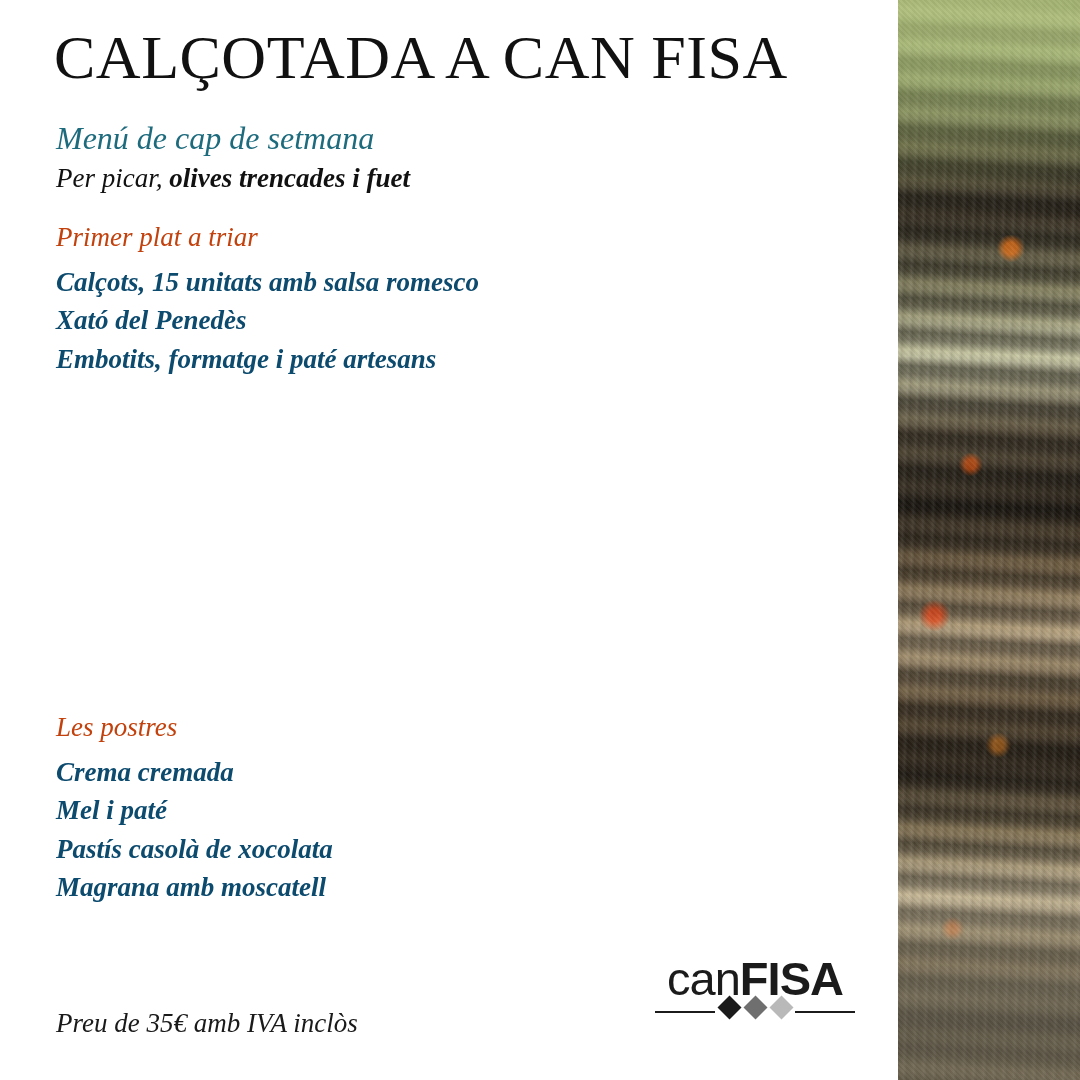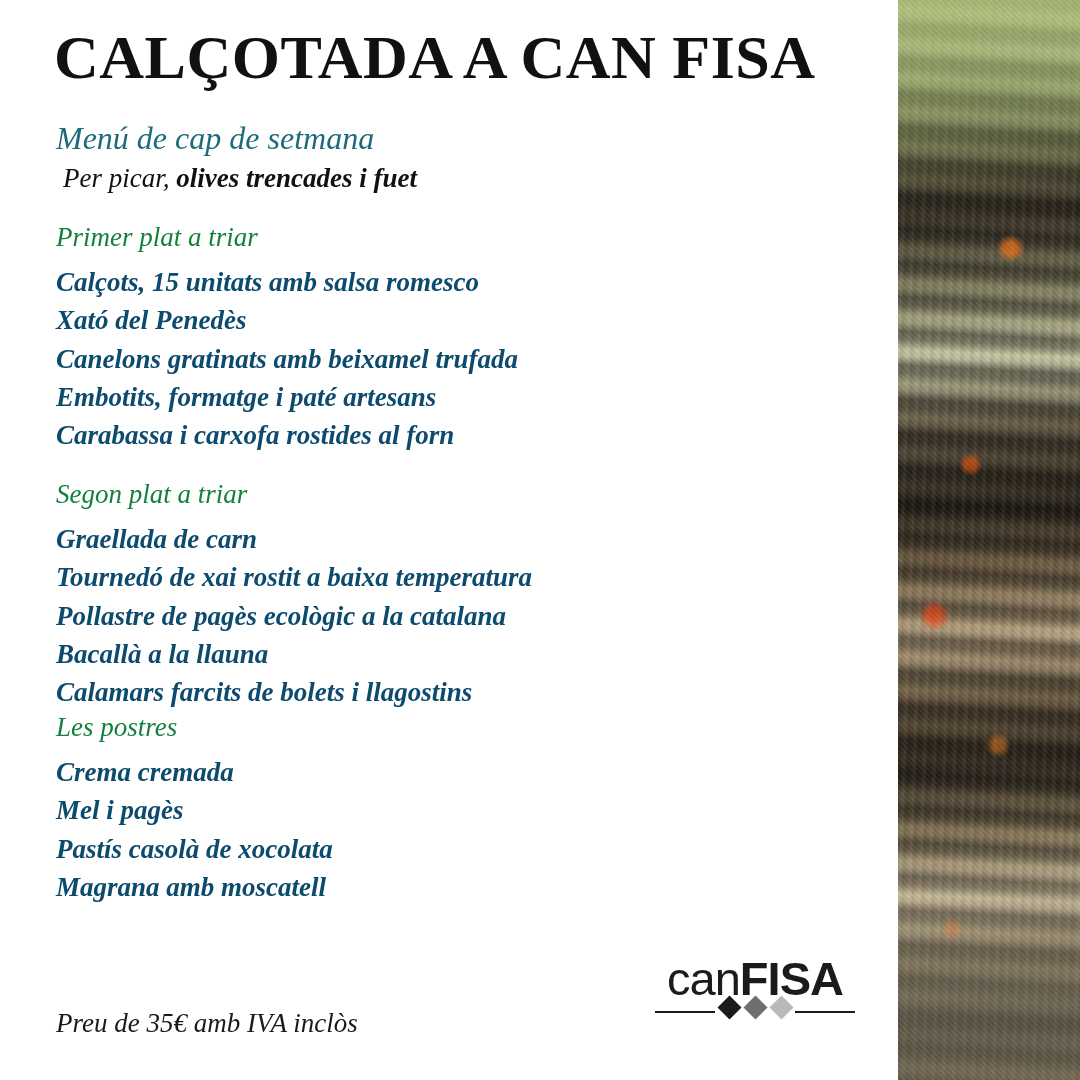--- a/index.html
+++ b/index.html
@@ -106,21 +106,21 @@
     box-sizing: border-box;
   }
 
   .title {
     position: absolute;
     left: 54px;
     top: 26px;
     font-size: 62px;
     line-height: 1.0;
     letter-spacing: 0.5px;
-    font-weight: 700;
+    font-weight: 400;
     color: #111111;
     font-family: "Liberation Serif", "DejaVu Serif", serif;
     white-space: nowrap;
   }
 
   .subtitle {
     position: absolute;
     left: 56px;
     top: 120px;
     font-size: 32px;
@@ -131,31 +131,30 @@
 
   .block {
     position: absolute;
     left: 56px;
   }
 
   .lead {
     font-size: 27px;
     font-style: italic;
     color: #111;
-    margin-left: 7px;
   }
   .lead b {
     font-weight: 700;
     font-style: italic;
   }
 
   .section-head {
     font-size: 27px;
     font-style: italic;
-    color: #15803d;
+    color: #c2410c;
     margin-bottom: 10px;
   }
 
   .item {
     font-size: 27px;
     font-style: italic;
     font-weight: 700;
     color: #0c4a6e;
     line-height: 1.42;
     white-space: nowrap;
@@ -236,38 +235,28 @@
     <div class="subtitle">Menú de cap de setmana</div>
 
     <div class="block lead" style="top:163px;">
       <span>Per picar, </span><b>olives trencades i fuet</b>
     </div>
 
     <div class="block" style="top:222px;">
       <div class="section-head">Primer plat a triar</div>
       <div class="item">Calçots, 15 unitats amb salsa romesco</div>
       <div class="item">Xató del Penedès</div>
-      <div class="item">Canelons gratinats amb beixamel trufada</div>
       <div class="item">Embotits, formatge i paté artesans</div>
-      <div class="item">Carabassa i carxofa rostides al forn</div>
-    </div>
-
-    <div class="block" style="top:479px;">
-      <div class="section-head">Segon plat a triar</div>
-      <div class="item">Graellada de carn</div>
-      <div class="item">Tournedó de xai rostit a baixa temperatura</div>
-      <div class="item">Pollastre de pagès ecològic a la catalana</div>
-      <div class="item">Bacallà a la llauna</div>
-      <div class="item">Calamars farcits de bolets i llagostins</div>
-    </div>
+    </div>
+
 
     <div class="block" style="top:712px;">
       <div class="section-head">Les postres</div>
       <div class="item">Crema cremada</div>
-      <div class="item">Mel i pagès</div>
+      <div class="item">Mel i paté</div>
       <div class="item">Pastís casolà de xocolata</div>
       <div class="item">Magrana amb moscatell</div>
     </div>
 
     <div class="block footnote" style="top:1008px;font-family:Liberation Serif, serif;">Preu de 35€ amb IVA inclòs</div>
 
     <div class="logo">
       <div class="logo-word">
         <span class="thin">can</span><span class="bold">FISA</span>
       </div>

